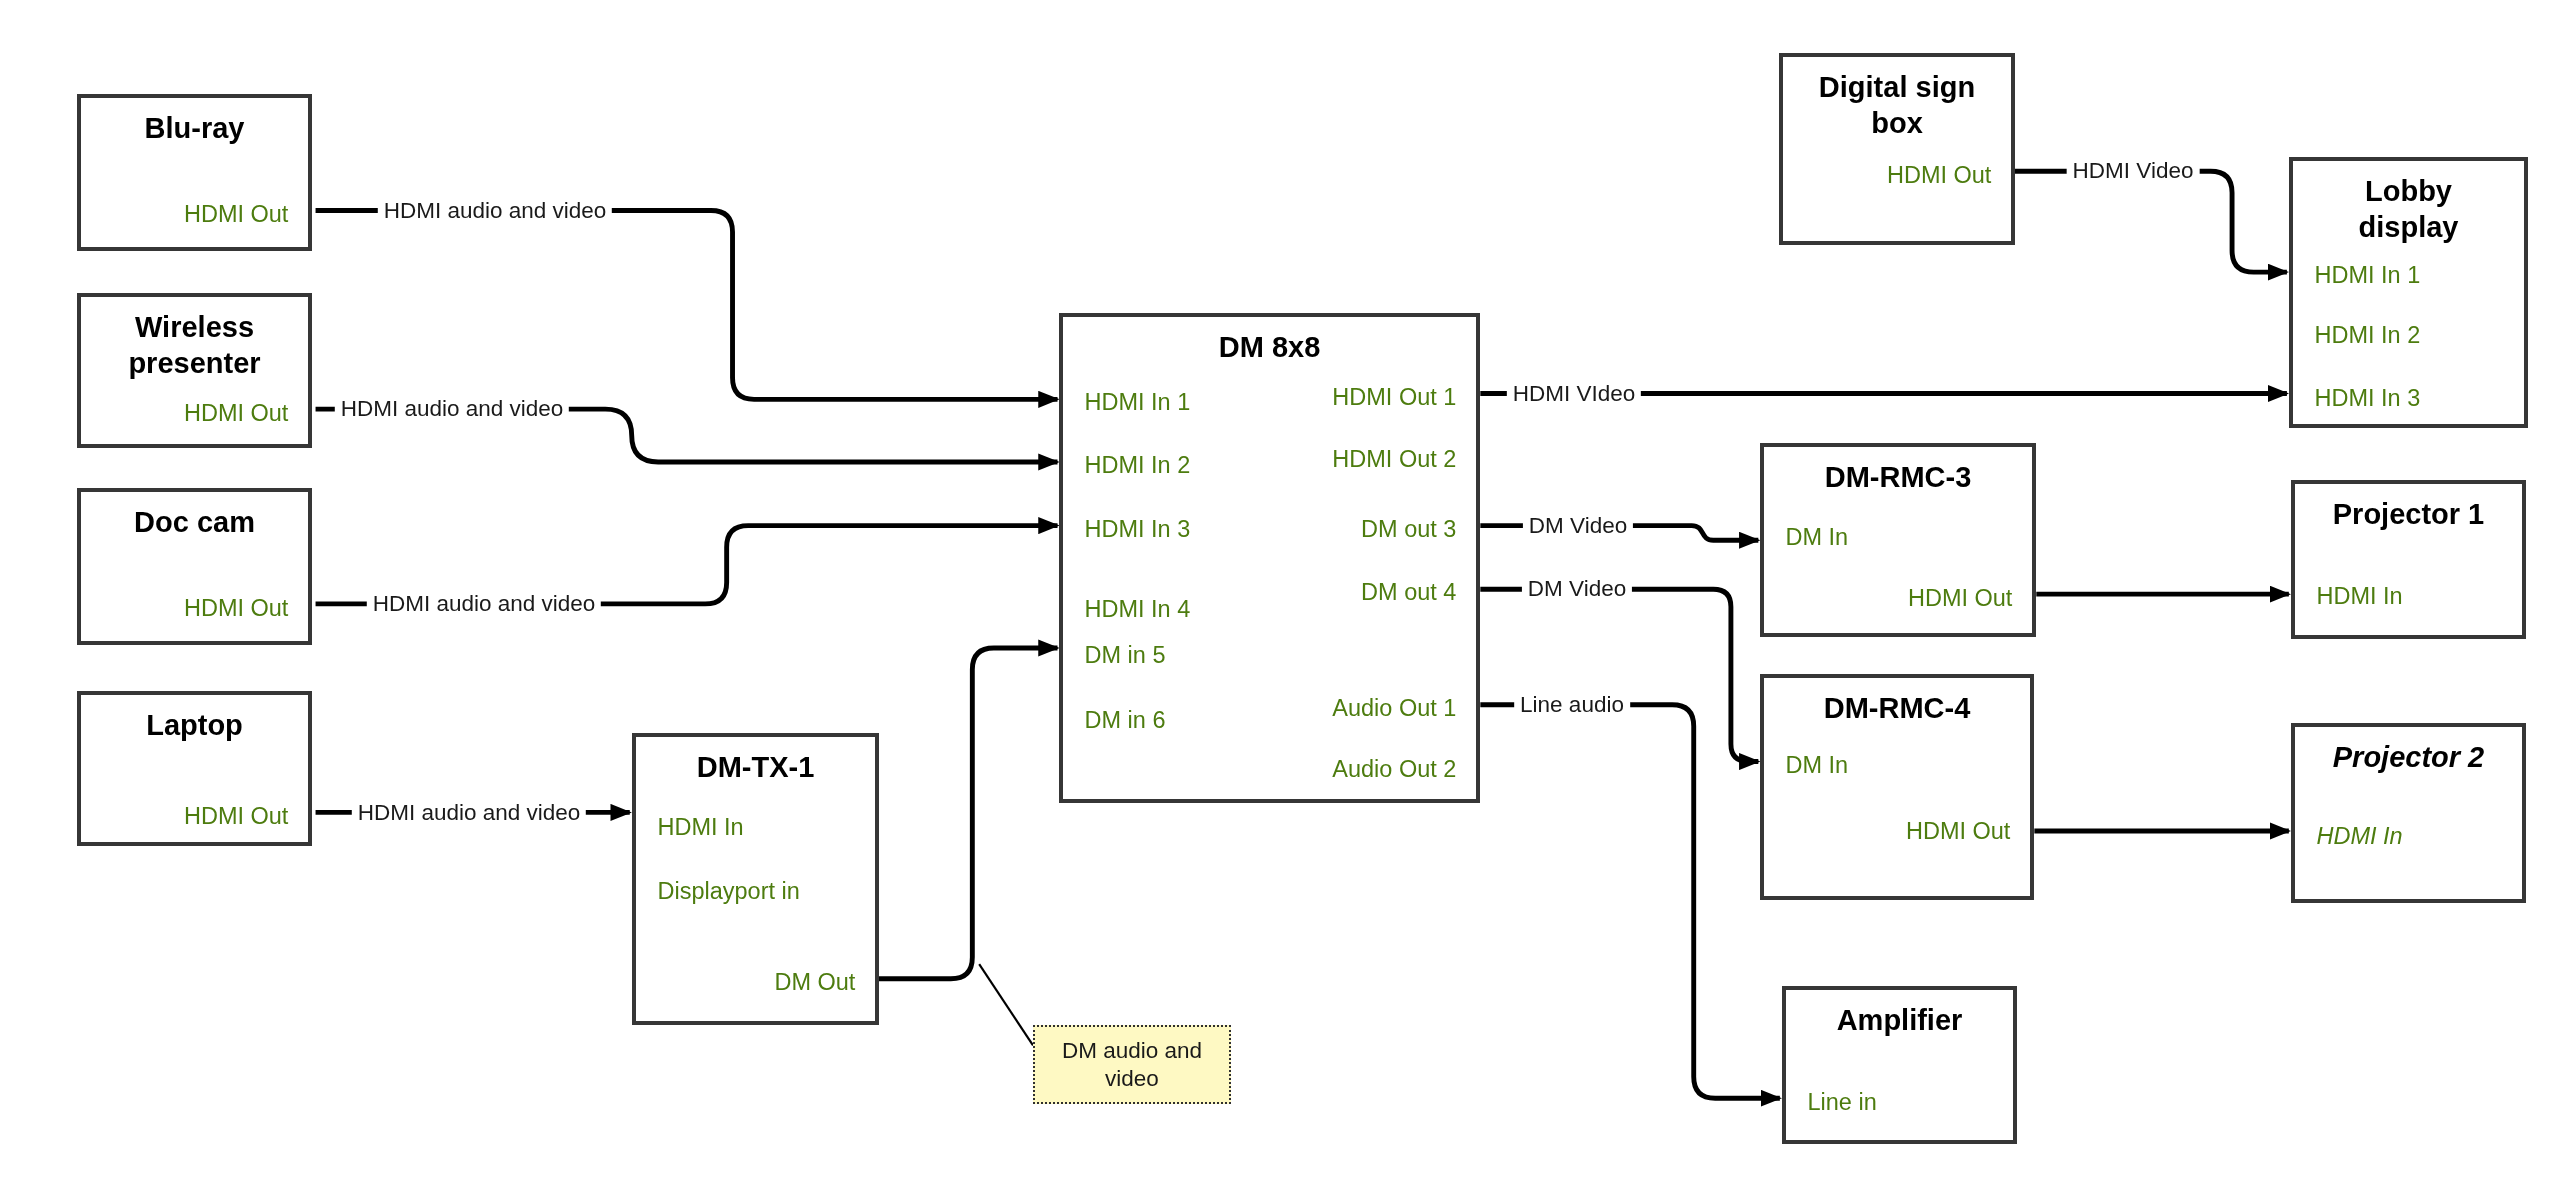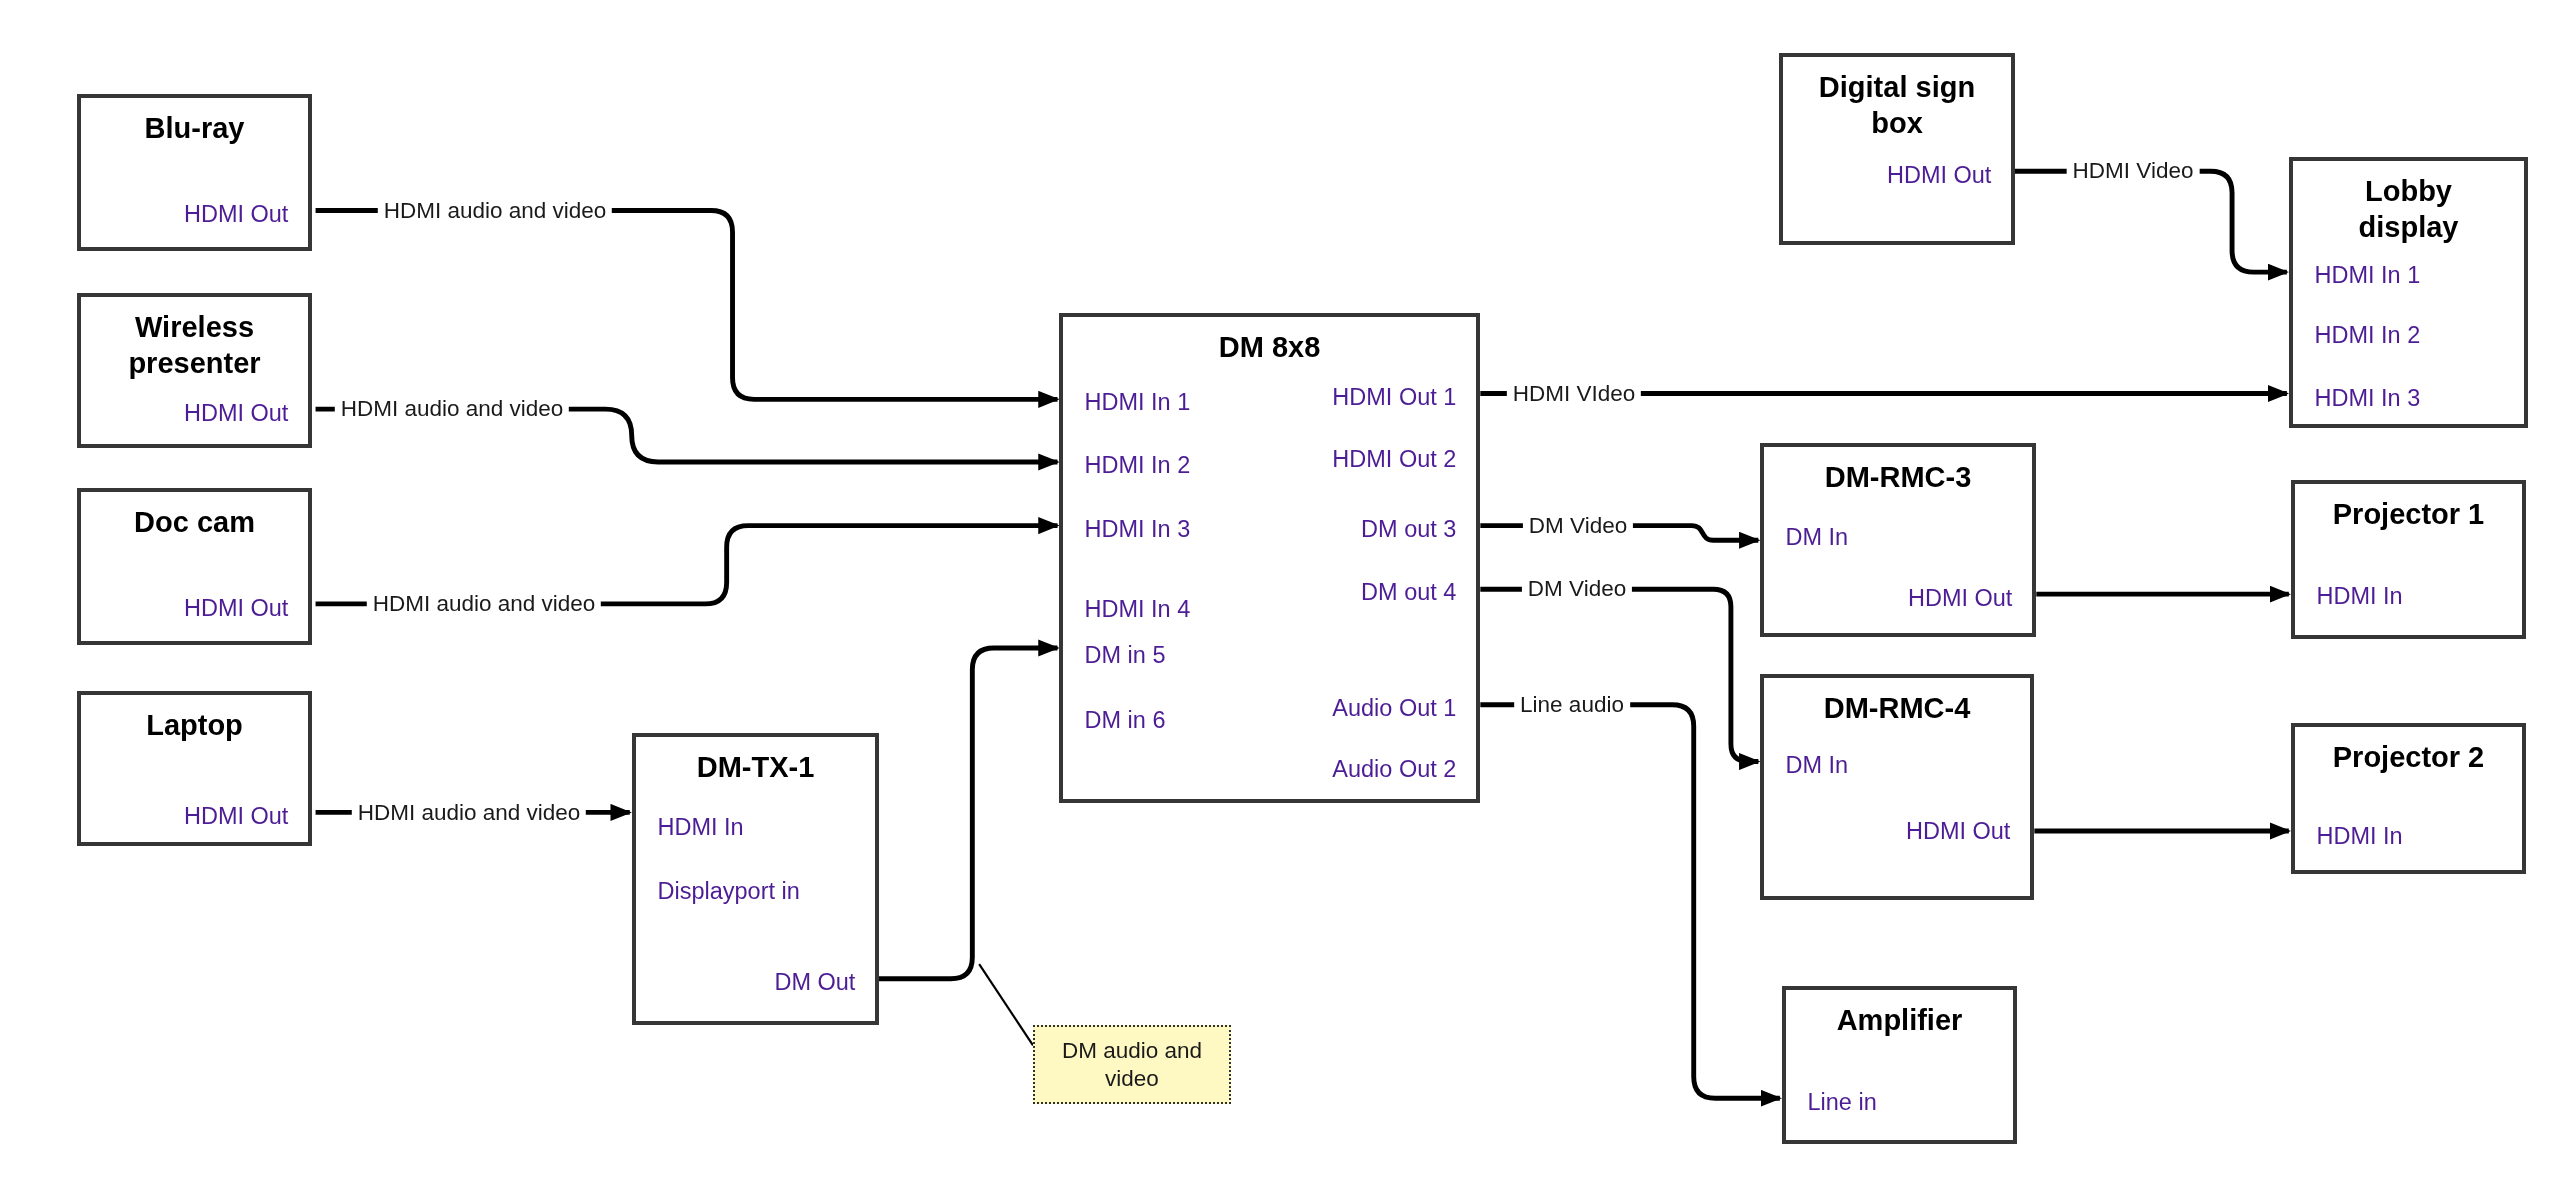--- a/index.html
+++ b/index.html
@@ -49,21 +49,21 @@
     font-weight: bold;
     font-size: 29px;
     line-height: 36px;
     color: #000000;
   }
   .port {
     position: absolute;
     height: 29px;
     line-height: 29px;
     font-size: 23.5px;
-    color: #4c1d95;
+    color: #4d7c0f;
     white-space: nowrap;
   }
   .port.left  { left: 21.5px;  text-align: left; }
   .port.right { right: 19.6px; text-align: right; }
   .wire-label {
     position: absolute;
     transform: translate(-50%, -50%);
     background: #ffffff;
     padding: 1px 5.9px;
     font-size: 22.5px;
@@ -195,21 +195,21 @@
       </div>
       <span class="port left" style="top: 98px;">HDMI In</span>
     </div>
     <div class="device-box" style="left: 1760px; top: 674px; width: 274px; height: 226px;">
       <div class="node-title">
         <div>DM-RMC-4</div>
       </div>
       <span class="port left" style="top: 73px;">DM In</span>
       <span class="port right" style="top: 139px;">HDMI Out</span>
     </div>
-    <div class="device-box" style="left: 2291px; top: 723px; width: 235px; height: 151px;">
+    <div class="device-box" style="left: 2291px; top: 723px; width: 235px; height: 180px; font-style: italic;">
       <div class="node-title">
         <div>Projector 2</div>
       </div>
       <span class="port left" style="top: 95px;">HDMI In</span>
     </div>
     <div class="device-box" style="left: 1782px; top: 986px; width: 235px; height: 158px;">
       <div class="node-title">
         <div>Amplifier</div>
       </div>
       <span class="port left" style="top: 98px;">Line in</span>

